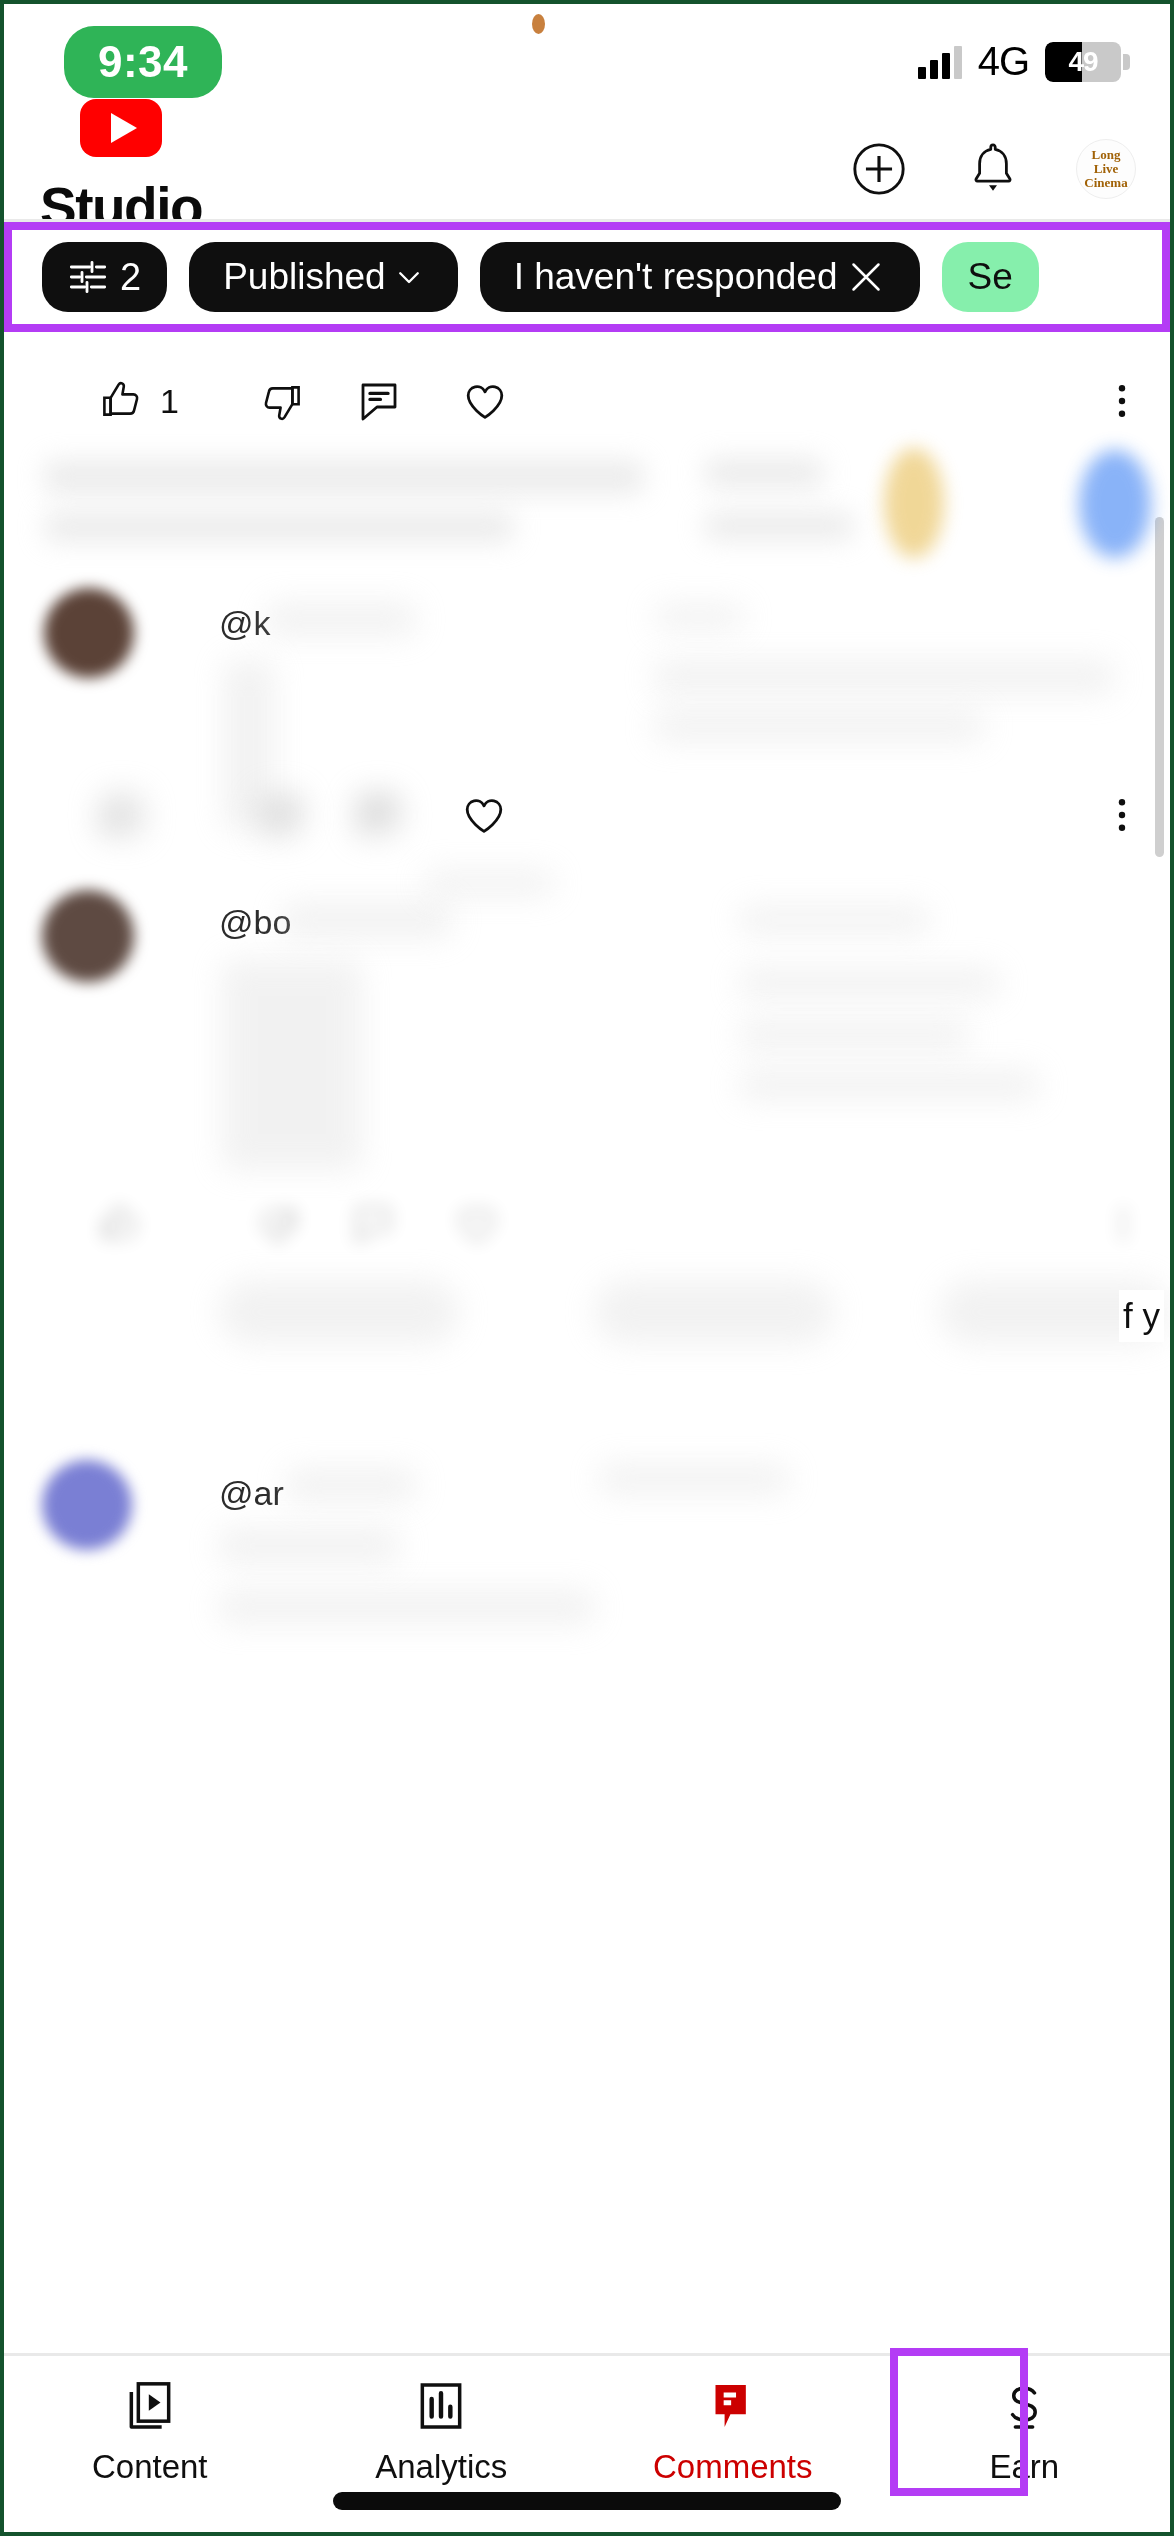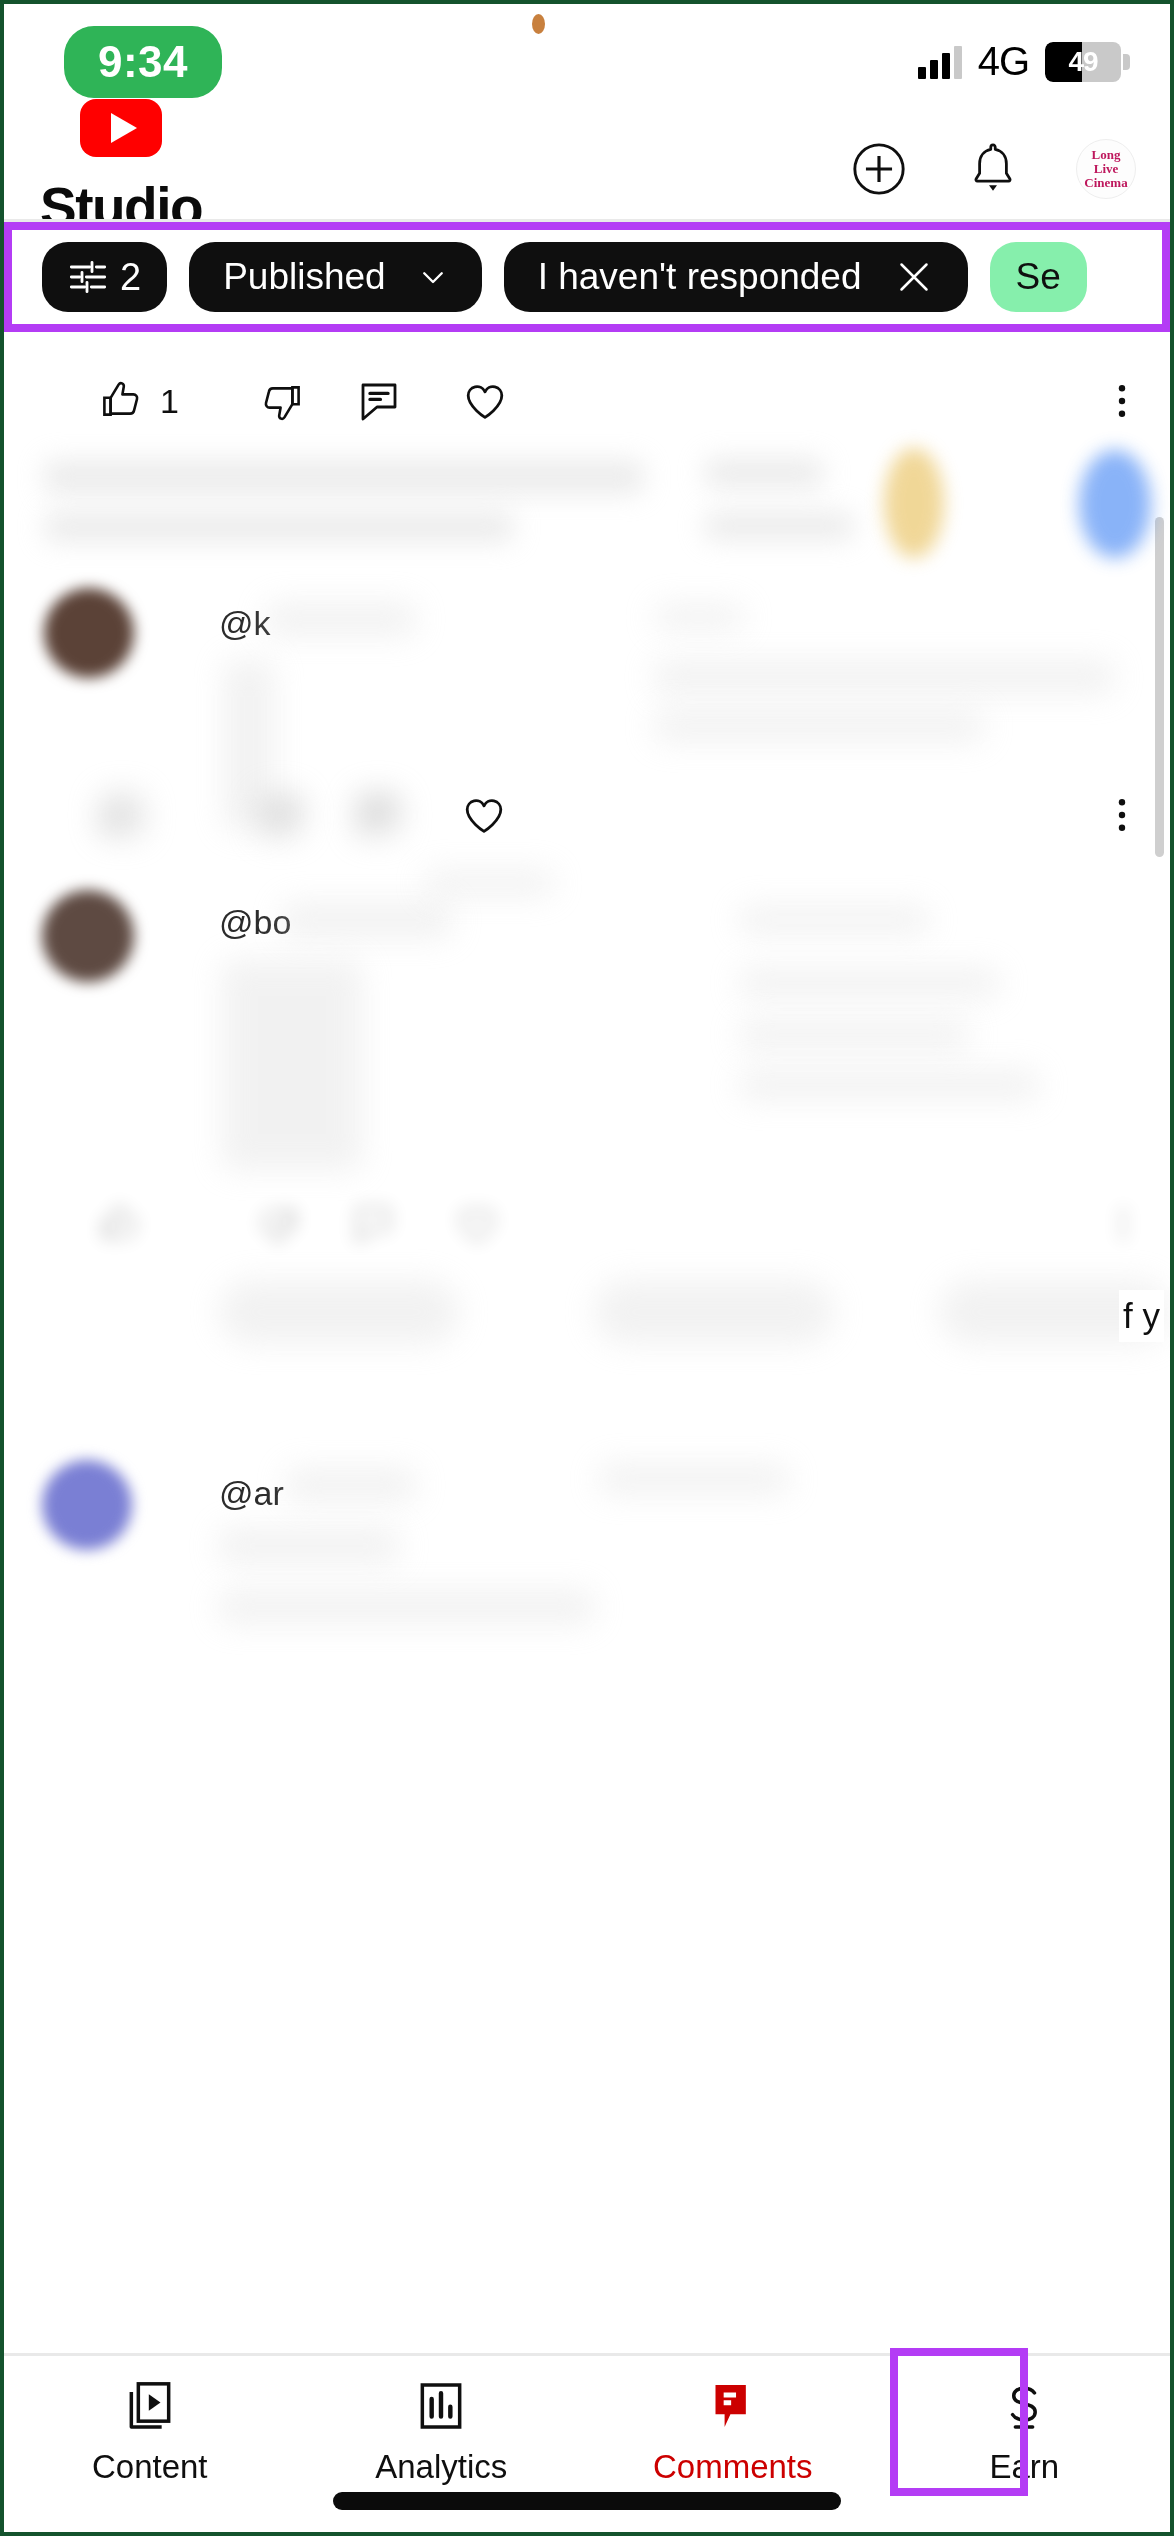--- a/index.html
+++ b/index.html
@@ -79,39 +79,39 @@
     border-top:15px solid transparent;border-bottom:15px solid transparent;
     margin-left:6px;
   }
   .brand-name{font-size:55px;font-weight:700;color:#0b0b0b;letter-spacing:-1.5px;}
   .appbar-actions{display:flex;align-items:center;gap:52px;}
   .icon-btn{width:62px;height:62px;display:flex;align-items:center;justify-content:center;}
   .avatar-badge{
     width:58px;height:58px;border-radius:50%;
     background:#fdfdfd;border:1px solid #eee;
     display:flex;flex-direction:column;align-items:center;justify-content:center;
-    font-size:13px;font-weight:700;line-height:1.08;color:#be185d;
+    font-size:13px;font-weight:700;line-height:1.08;color:#a16207;
     font-family:"Liberation Serif",serif;overflow:hidden;
   }
 
   .hairline{height:3px;background:#e9e9e9;flex:0 0 3px;}
 
   
   .chipstrip-wrap{
     flex:0 0 110px;position:relative;
     border:8px solid #b43cf5;box-sizing:border-box;
     margin:0 -0px;
   }
   .chipstrip{
     height:100%;display:flex;align-items:center;gap:22px;
     padding-left:30px;overflow:hidden;box-sizing:border-box;
     background:#fff;
   }
   .chip{
-    display:flex;align-items:center;gap:32px;
+    display:flex;align-items:center;gap:8px;
     background:#0f0f0f;color:#fff;
     border-radius:26px;
     height:70px;padding:0 34px;box-sizing:border-box;
     font-size:37px;white-space:nowrap;
     flex:0 0 auto;
   }
   .chip.small{padding:0 26px;gap:12px;}
   .chip-ghost{
     background:#86efac;color:#0f0f0f;
     border-radius:26px;height:70px;

